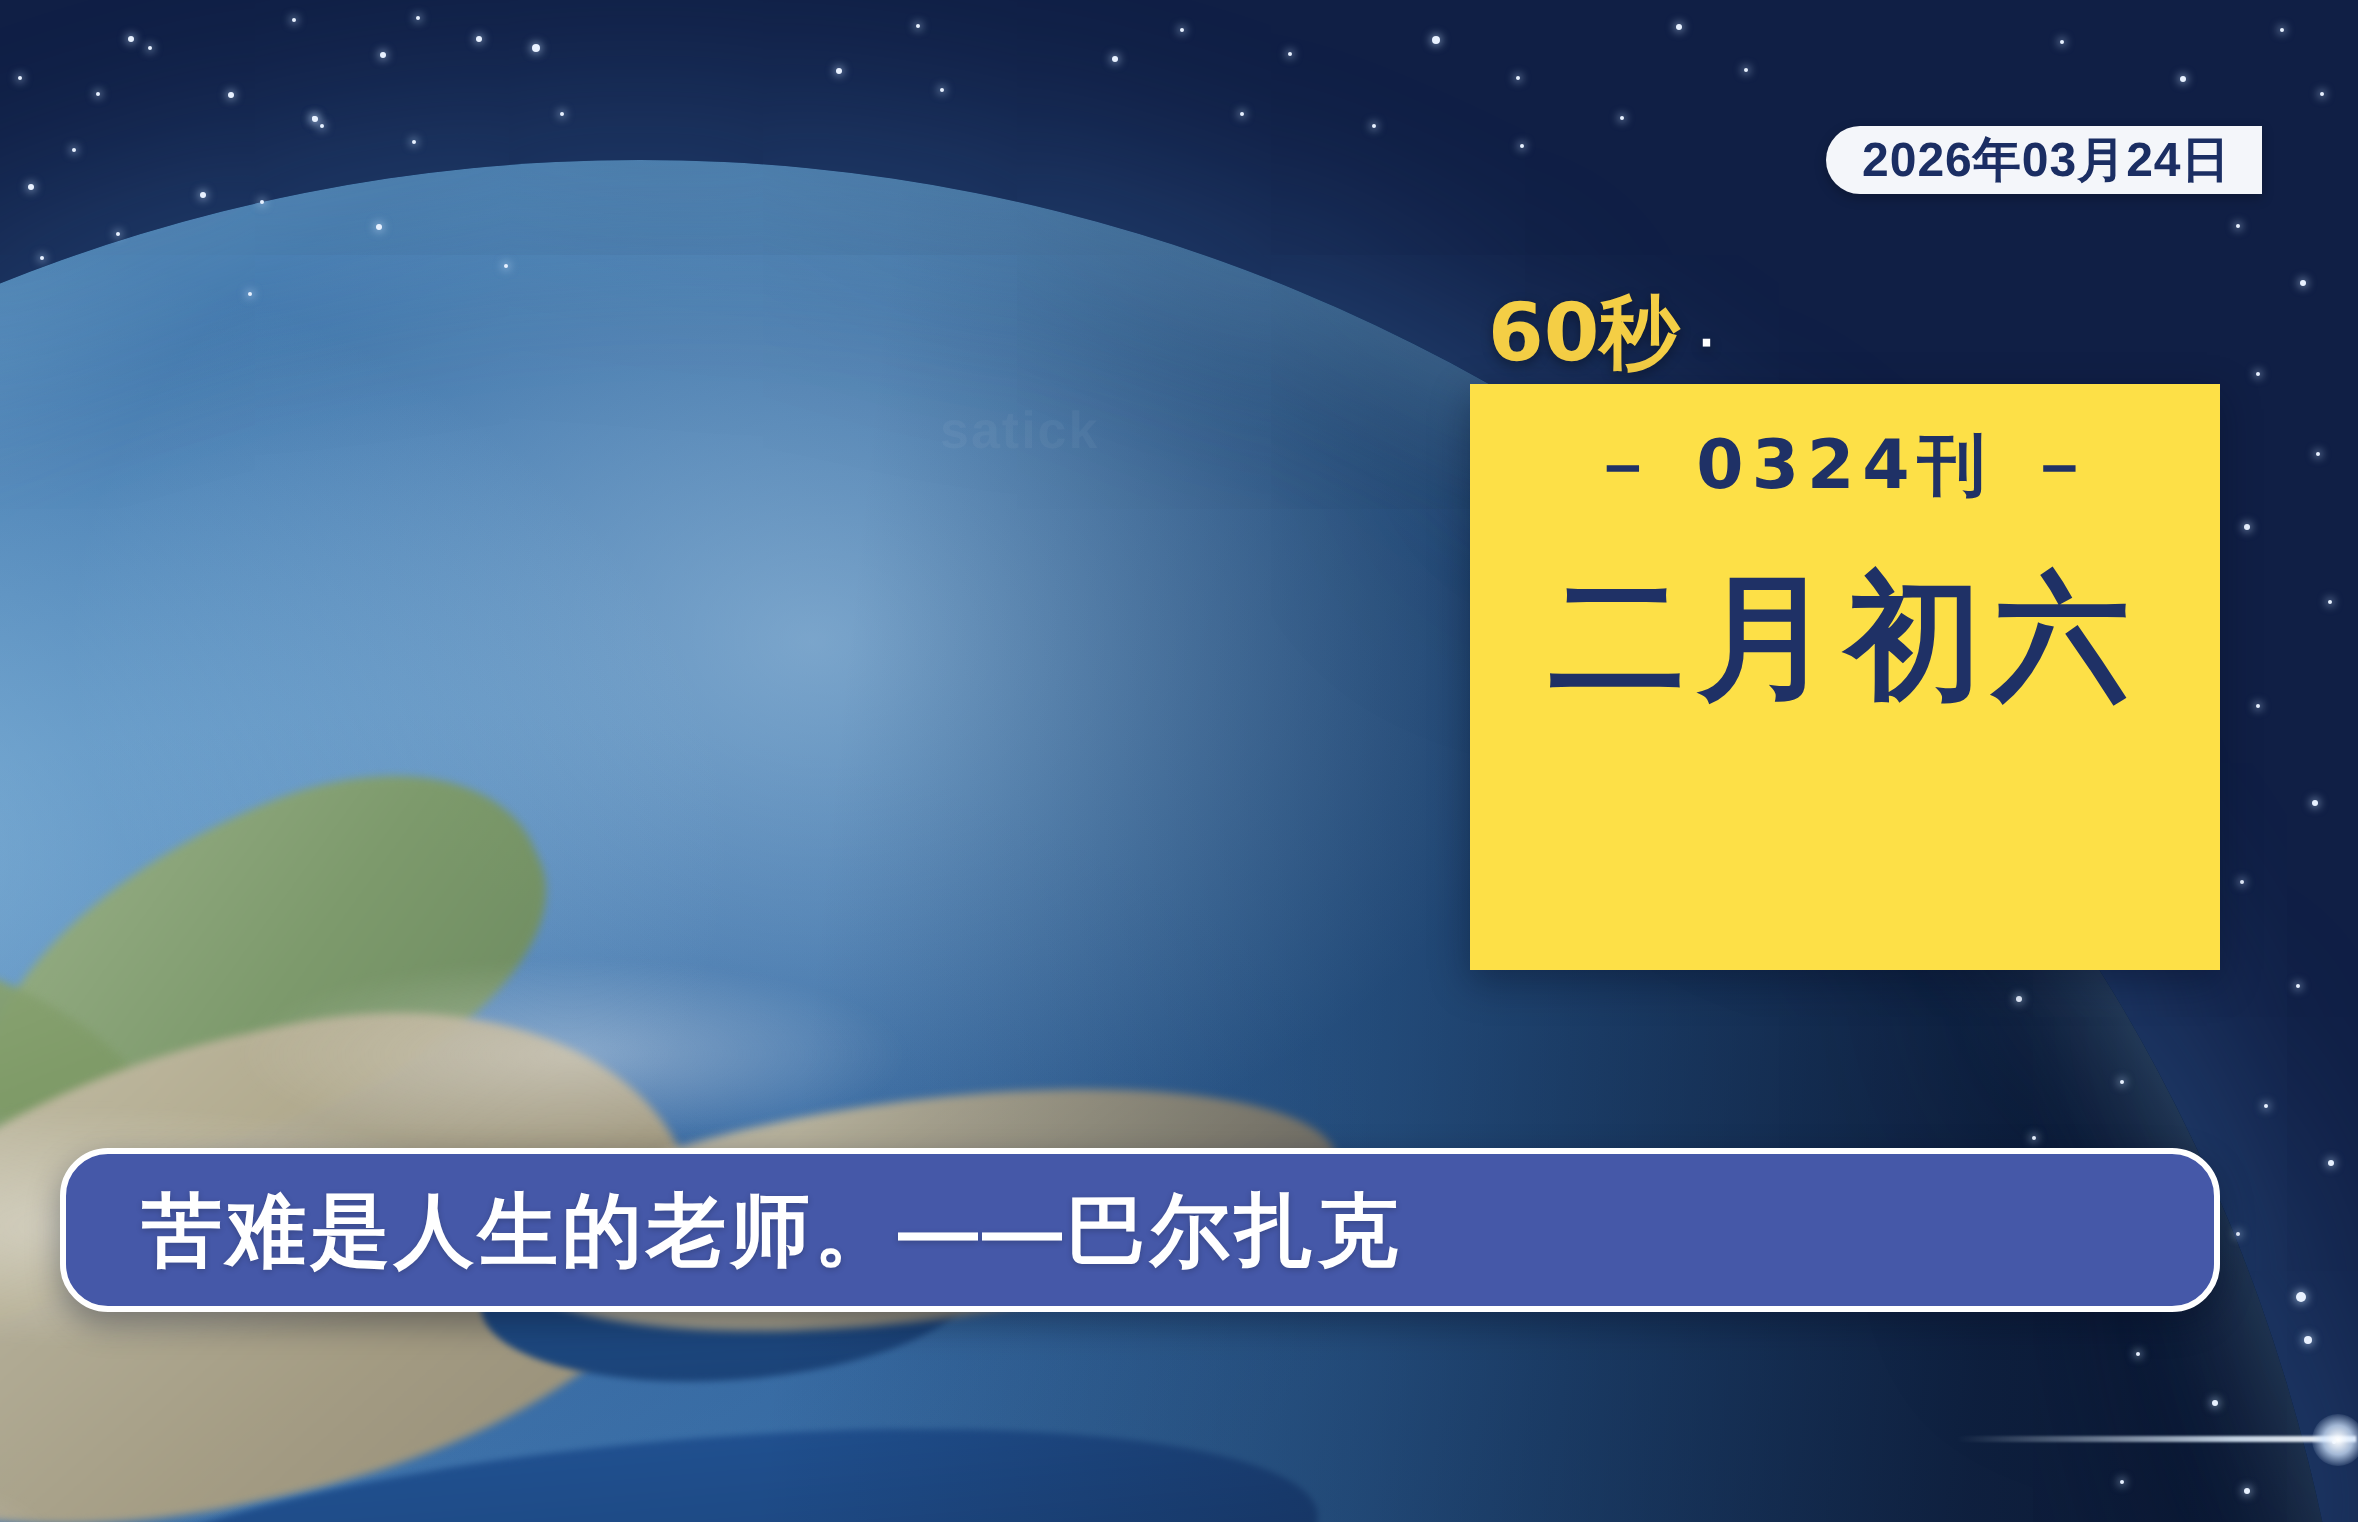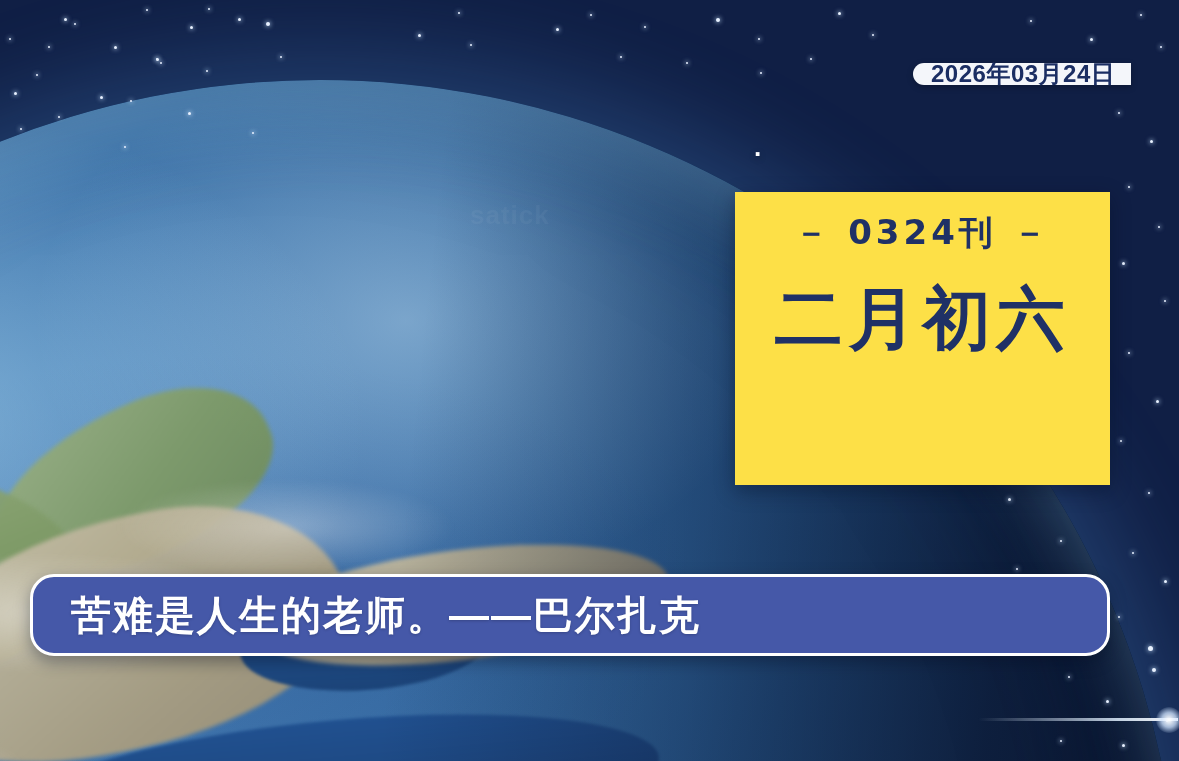--- a/index.html
+++ b/index.html
@@ -168,21 +168,21 @@
     text-shadow:0 3px 10px rgba(0,0,0,0.30);
   }
   .title-xinwen {
     font-size:168px; color:#EFF2F4; margin-top:4px; margin-left:-16px;
     text-shadow:0 4px 14px rgba(10,25,60,0.45);
   }
 
   
   .date-pill {
     position:absolute; left:913px; top:63px;
-    height:22px; padding:0 16px 0 18px;
+    height:34px; padding:0 16px 0 18px;
     background:#F4F6FA;
     border-radius:18px 0 0 18px;
     display:flex; align-items:center;
     color:#1B2E63; font-size:24px; font-weight:700; letter-spacing:0.5px;
     box-shadow:0 2px 6px rgba(0,0,0,0.25);
     white-space:nowrap;
   }
 
   
   .tagline {
@@ -342,20 +342,21 @@
     <div class="flare-core" style="left:1156px;top:707px;"></div>
   </div>
 
   <div class="watermark">satick</div>
 
   <div class="date-pill">
     <span>2026年03月24日</span>
   </div>
 
   <div class="tagline">
+    <span class="sec">60秒</span>
     <span class="dot">·</span>
   </div>
 
 
   <div class="info-card">
     <div class="card-issue">－  0324刊 －</div>
     <div class="card-lunar">二月初六</div>
   </div>
 
   <div class="quote-bar">

